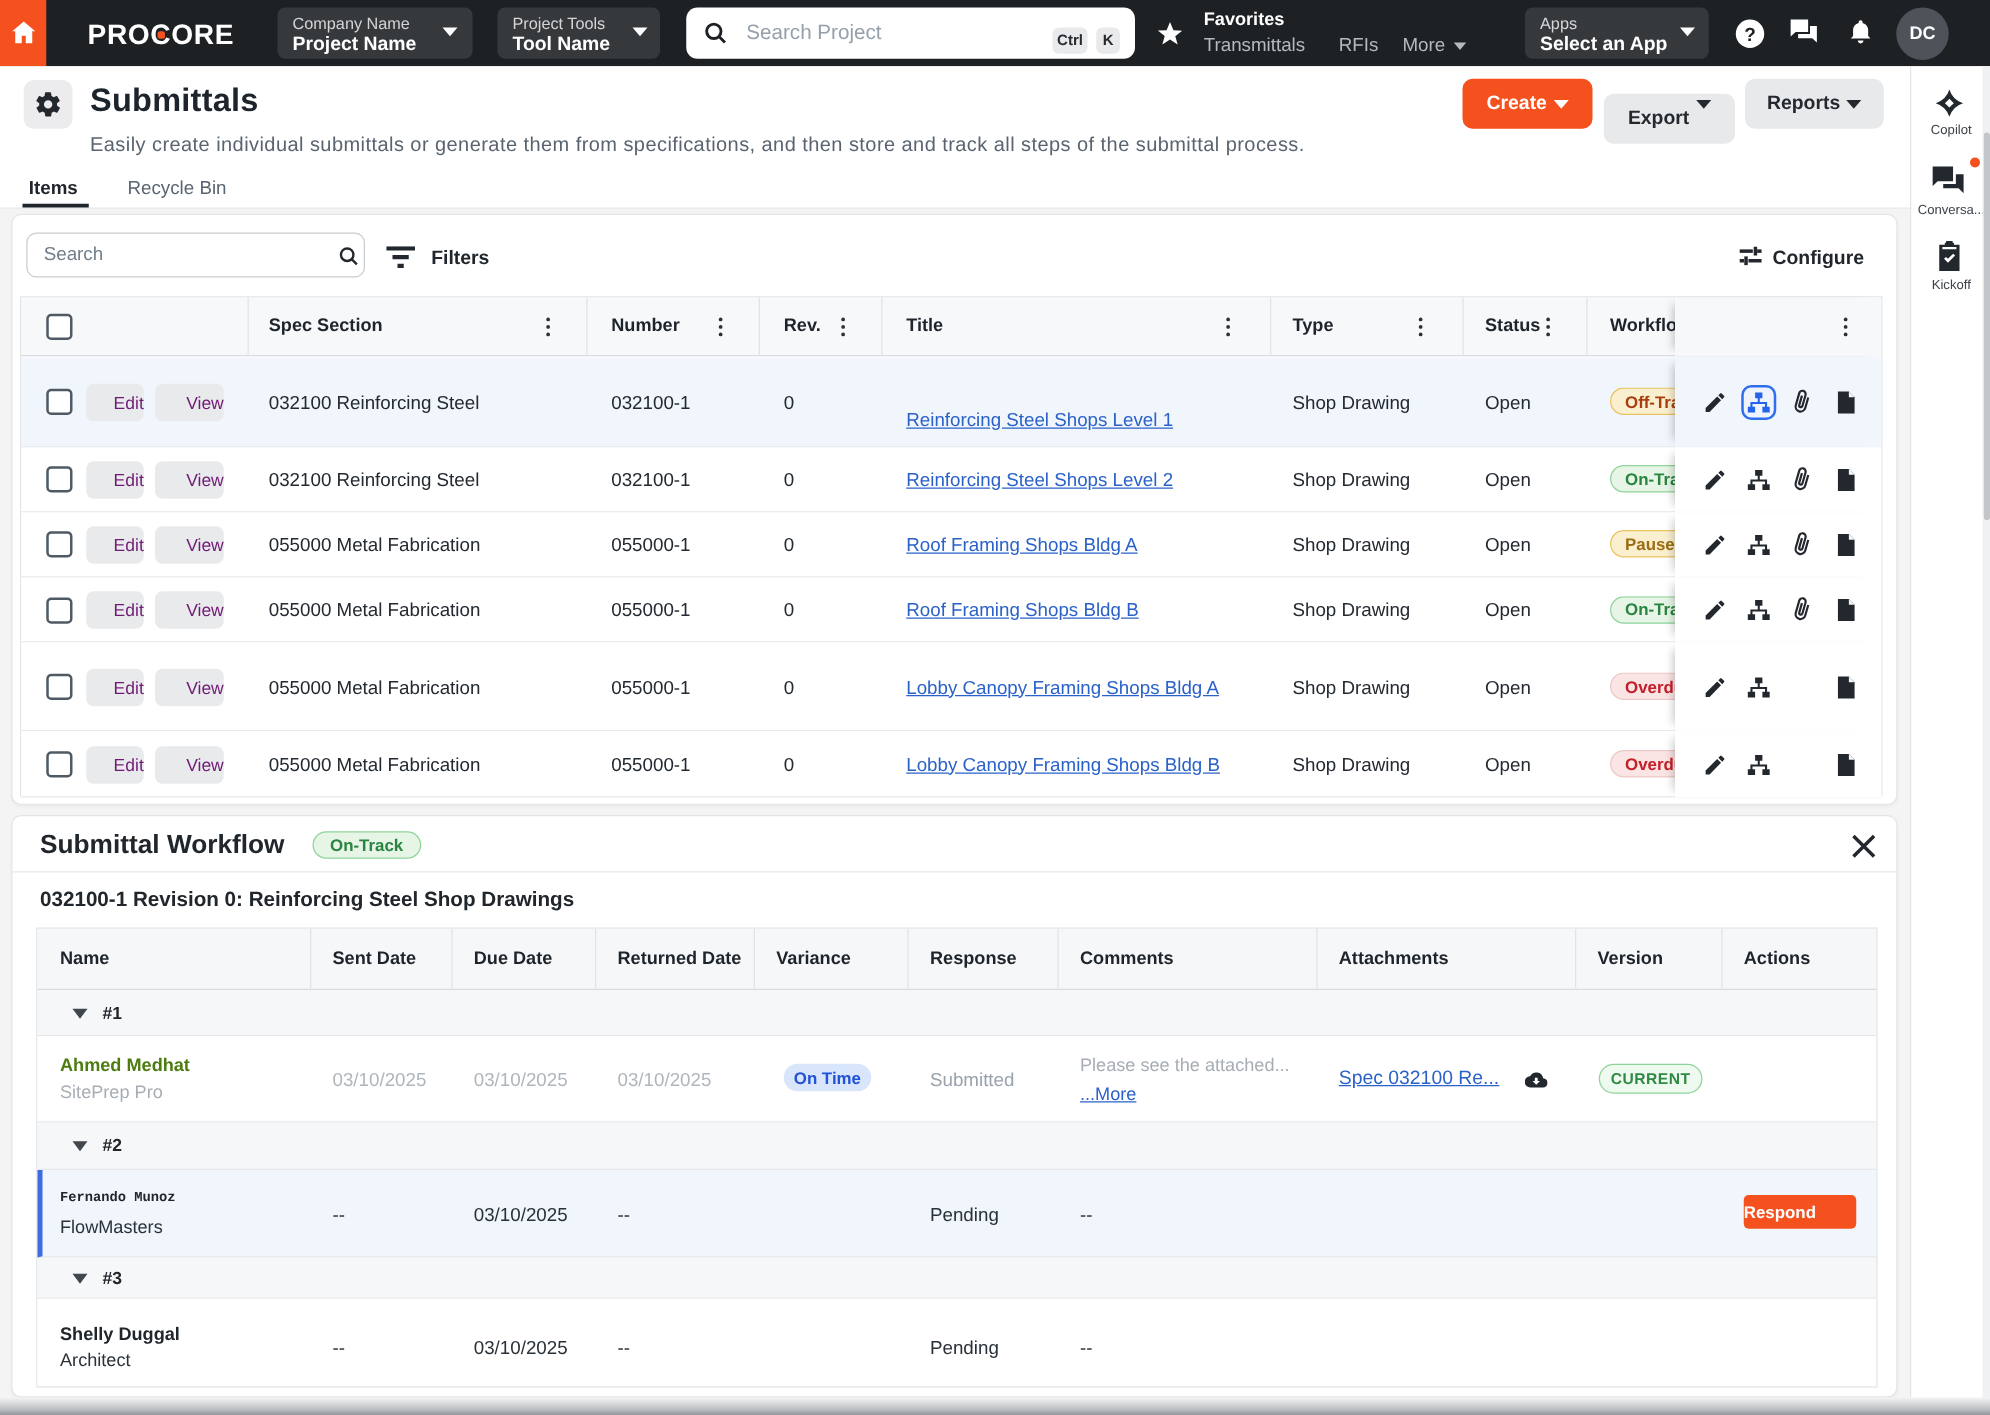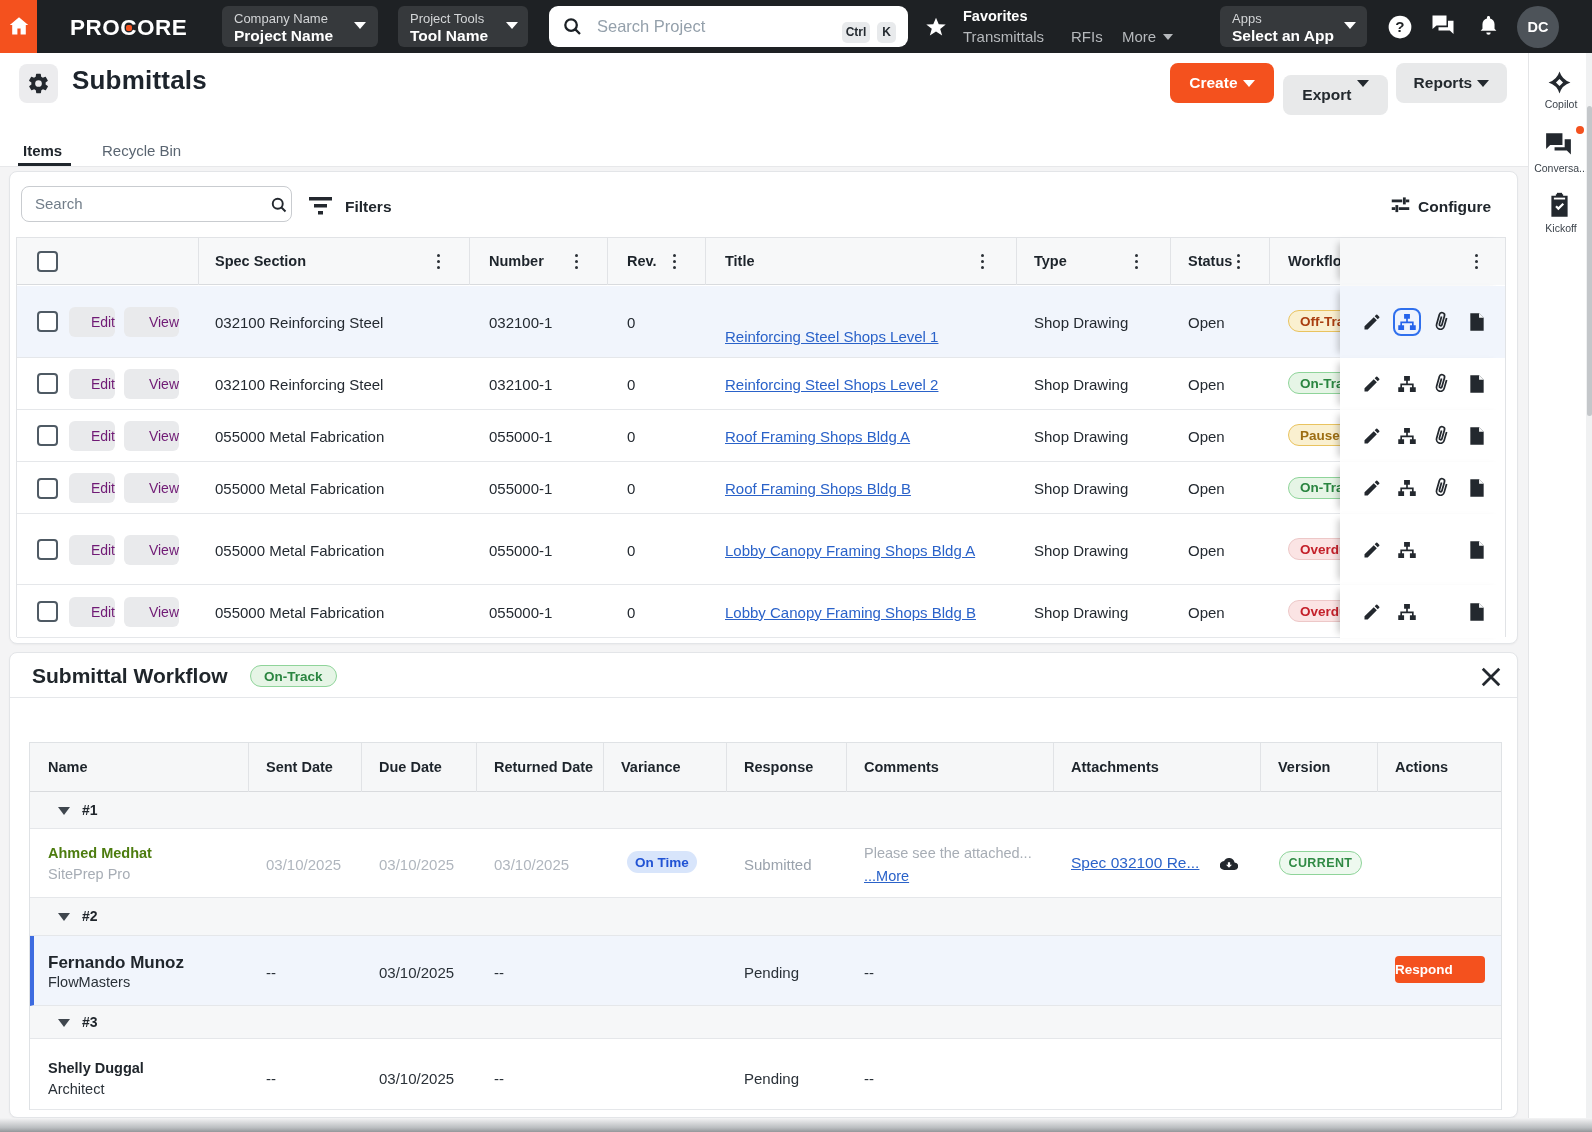--- a/index.html
+++ b/index.html
@@ -112,20 +112,21 @@
     <div class="abs" style="left:1517px; top:6px; width:42px; height:42px; border-radius:50%; background:#4d5359; color:#fff; font-size:14.5px; font-weight:bold; text-align:center; line-height:42px;">DC</div>
   </div>
 
   <div id="header">
     <div id="gearbox">
       <svg class="ico" style="left:8px;top:8px" width="23" height="23" viewBox="0 0 24 24">
           <path fill="#23282e" d="M19.4 13c.04-.33.06-.66.06-1s-.02-.67-.06-1l2.1-1.65a.5.5 0 0 0 .12-.64l-2-3.46a.5.5 0 0 0-.6-.22l-2.49 1a7.3 7.3 0 0 0-1.73-1l-.37-2.65a.5.5 0 0 0-.5-.43h-4a.5.5 0 0 0-.5.43l-.37 2.65c-.63.26-1.2.6-1.73 1l-2.49-1a.5.5 0 0 0-.6.22l-2 3.46a.5.5 0 0 0 .12.64L4.6 11c-.04.33-.06.66-.06 1s.02.67.06 1l-2.1 1.65a.5.5 0 0 0-.12.64l2 3.46c.14.24.42.34.6.22l2.49-1c.53.4 1.1.74 1.73 1l.37 2.65c.04.25.25.43.5.43h4c.25 0 .46-.18.5-.43l.37-2.65a7.3 7.3 0 0 0 1.73-1l2.49 1c.23.09.5 0 .6-.22l2-3.46a.5.5 0 0 0-.12-.64L19.4 13zM12 15.5a3.5 3.5 0 1 1 0-7 3.5 3.5 0 0 1 0 7z"></path>
         </svg>
     </div>
     <div id="h-title">Submittals</div>
+    <div id="h-desc">Easily create individual submittals or generate them from specifications, and then store and track all steps of the submittal process.</div>
     <button class="btn" style="left:1170px; width:104px; background:#f4511e; color:#fff;">Create&nbsp;&nbsp;&nbsp;&nbsp;</button>
     <div class="caret" style="left:1243px; top:27px; border-top-color:#fff;"></div>
     <button class="btn" style="left:1283px; width:105px; background:#e8e9ea; color:#23292e;margin-top:12px;">Export&nbsp;&nbsp;&nbsp;&nbsp;</button>
     <div class="caret" style="left:1357px; top:27px; border-top-color:#23292e;"></div>
     <button class="btn" style="left:1396px; width:111px; background:#e8e9ea; color:#23292e;">Reports&nbsp;&nbsp;&nbsp;&nbsp;</button>
     <div class="caret" style="left:1477px; top:27px; border-top-color:#23292e;"></div>
     <div class="tab" style="left:23px; font-weight:bold; color:#20262c;">Items</div>
     <div class="abs" style="left:18px; top:110px; width:53px; height:3px; background:#20262c;"></div>
     <div class="tab" style="left:102px; color:#5a6571;">Recycle Bin</div>
   </div>
@@ -362,20 +363,21 @@
       </div>
   </div>
 
   <div class="card" style="top:652px; height:466px;">
     <div class="abs" style="left:22px; top:11px; font-size:21px; font-weight:bold; color:#20262b;">Submittal Workflow</div>
     <div class="abs" style="left:240px; top:12px;"><span class="pill green" style="font-size:13.5px; padding:2.5px 13px;">On-Track</span></div>
     <svg class="ico" style="left:1470px;top:13px" width="22" height="22" viewBox="0 0 24 24">
         <path stroke="#23282e" stroke-width="3" d="M3 3l18 18M21 3L3 21"></path>
       </svg>
     <div class="abs" style="left:0; top:44px; width:1507px; height:1px; background:#e5e7ea;"></div>
+    <div class="abs" style="left:22px; top:58px; font-size:16.5px; font-weight:bold; color:#20262b;">032100-1 Revision 0: Reinforcing Steel Shop Drawings</div>
     <div id="wtbl" class="abs" style="left:19px; top:89px; width:1473px; height:368px; border:1px solid #dfe2e5;">
         <div style="position: absolute; left: 0px; top: 0px; width: 1471px; height: 49px; background: rgb(246, 247, 248); border-bottom: 1px solid rgb(217, 219, 222);">
           <div class="hlabel" style="left: 18px; top: 16px;">Name</div>
           <div class="wfsep" style="left: 218px;"></div>
           <div class="hlabel" style="left: 236px; top: 16px;">Sent Date</div>
           <div class="wfsep" style="left: 331px;"></div>
           <div class="hlabel" style="left: 349px; top: 16px;">Due Date</div>
           <div class="wfsep" style="left: 446px;"></div>
           <div class="hlabel" style="left: 464px; top: 16px;">Returned Date</div>
           <div class="wfsep" style="left: 573px;"></div>
@@ -413,21 +415,21 @@
   <div class="abs" style="left:714px;top:27px;font-size:15px;color:#9aa2ac;">Submitted</div>
   <div class="abs" style="left:834px;top:16px;font-size:14.5px;color:#a7adb5;">Please see the attached...</div>
   <div class="abs" style="left:834px;top:39px;font-size:14.5px;color:#2a62c9;text-decoration:underline;">...More</div>
   <div class="abs" style="left:1041px;top:25px;font-size:15.5px;color:#2a62c9;text-decoration:underline;">Spec 032100 Re...</div>
   <svg class="ico" style="left:1190px;top:26px" width="18" height="18" viewBox="0 0 24 24">
             <path fill="#23282e" d="M19.4 10a7.5 7.5 0 0 0-14-2A6 6 0 0 0 6 20h13a5 5 0 0 0 .4-10zM12 17l-4-4h2.5v-3.5h3V13H16z" fill-rule="evenodd"></path>
           </svg>
   <div class="abs" style="left:1249px;top:22px;"><span style="display:inline-block;border:1.5px solid #8fd49a;background:#eef9ef;color:#2f8a44;font-weight:bold;font-size:12.5px;letter-spacing:0.4px;border-radius:13px;padding:4px 8.5px;">CURRENT</span></div>
         </div>
         <div style="position: absolute; left: 0px; top: 193px; width: 1471px; height: 70px; background: rgb(241, 245, 252); border-bottom: 1px solid rgb(229, 231, 234); border-left: 4px solid rgb(61, 107, 224);">
-  <div class="abs" style="left:14px;top:17px;font-weight:bold;font-size:17px;color:#20262c;">Fernando Munoz</div>
+  <div class="abs" style="left:14px;top:17px;font-weight:bold;font-size:11px;color:#20262c;font-family:Liberation Mono, monospace;">Fernando Munoz</div>
   <div class="abs" style="left:14px;top:38px;font-size:14.5px;color:#2a3138;">FlowMasters</div>
   <div class="abs" style="left:232px;top:28px;font-size:15px;color:#2a3138;">--</div>
   <div class="abs" style="left:345px;top:28px;font-size:15px;color:#2a3138;">03/10/2025</div>
   <div class="abs" style="left:460px;top:28px;font-size:15px;color:#2a3138;">--</div>
   <div class="abs" style="left:710px;top:28px;font-size:15px;color:#2a3138;">Pending</div>
   <div class="abs" style="left:830px;top:28px;font-size:15px;color:#2a3138;">--</div>
   <div class="abs" style="left:1361px;top:20px;width:90px;height:27px;background:#f4511e;border-radius:4px;color:#fff;font-weight:bold;font-size:13.5px;text-align:left;line-height:27px;">Respond</div>
         </div>
         <div style="position: absolute; left: 0px; top: 296px; width: 1471px; height: 71px; background: rgb(255, 255, 255); border-bottom: 1px solid rgb(229, 231, 234);">
   <div class="abs" style="left:18px;top:21px;font-weight:bold;font-size:14.5px;color:#20262c;">Shelly Duggal</div>

